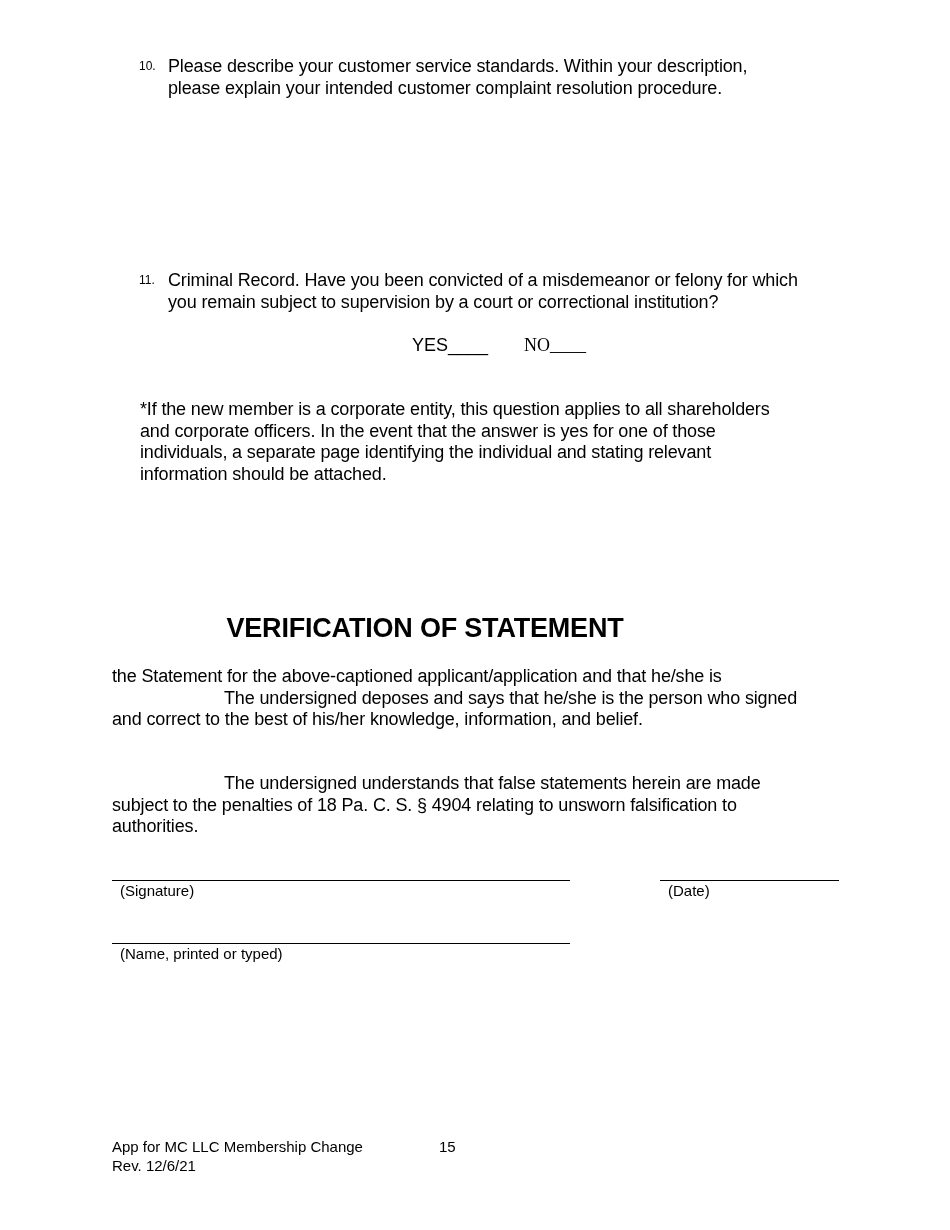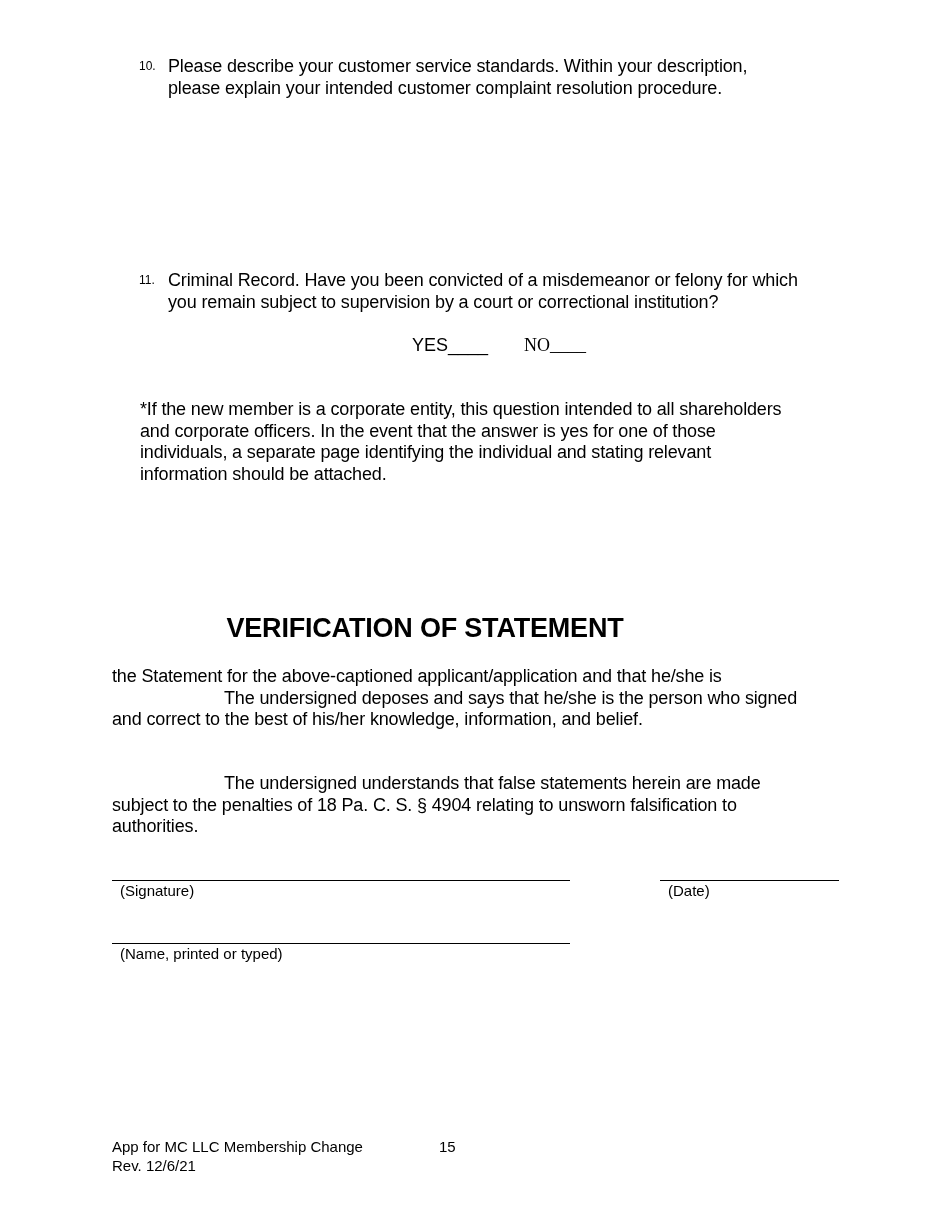--- a/index.html
+++ b/index.html
@@ -99,21 +99,21 @@
   </div>
 
   <div>
     <span class="q-num" style="left:139px; top:270px;">11.</span>
     <span class="q-body" style="left:168px; top:270px;">Criminal Record. Have you been convicted of a misdemeanor or felony for which
 you remain subject to supervision by a court or correctional institution?</span>
     <span class="yesno" style="left:412px; top:335px;">YES____</span>
     <span class="yesno" style="left:524px; top:335px;font-family:Liberation Serif, serif;">NO____</span>
   </div>
 
-  <div class="note" style="left:140px; top:399px;">*If the new member is a corporate entity, this question intended to all shareholders
+  <div class="note" style="left:140px; top:399px;">*If the new member is a corporate entity, this question applies to all shareholders
   and corporate officers.  In the event that the answer is yes for one of those
   individuals, a separate page identifying the individual and stating relevant
   information should be attached.</div>
 
   <div class="heading" style="top:612px;">VERIFICATION OF STATEMENT</div>
 
   <div class="para" style="top:666px;">
     <span class="line">the Statement for the above-captioned applicant/application and that he/she is</span>
     <span class="line indent">The undersigned deposes and says that he/she is the person who signed</span>
     <span class="line">and correct to the best of his/her knowledge, information, and belief.</span>

